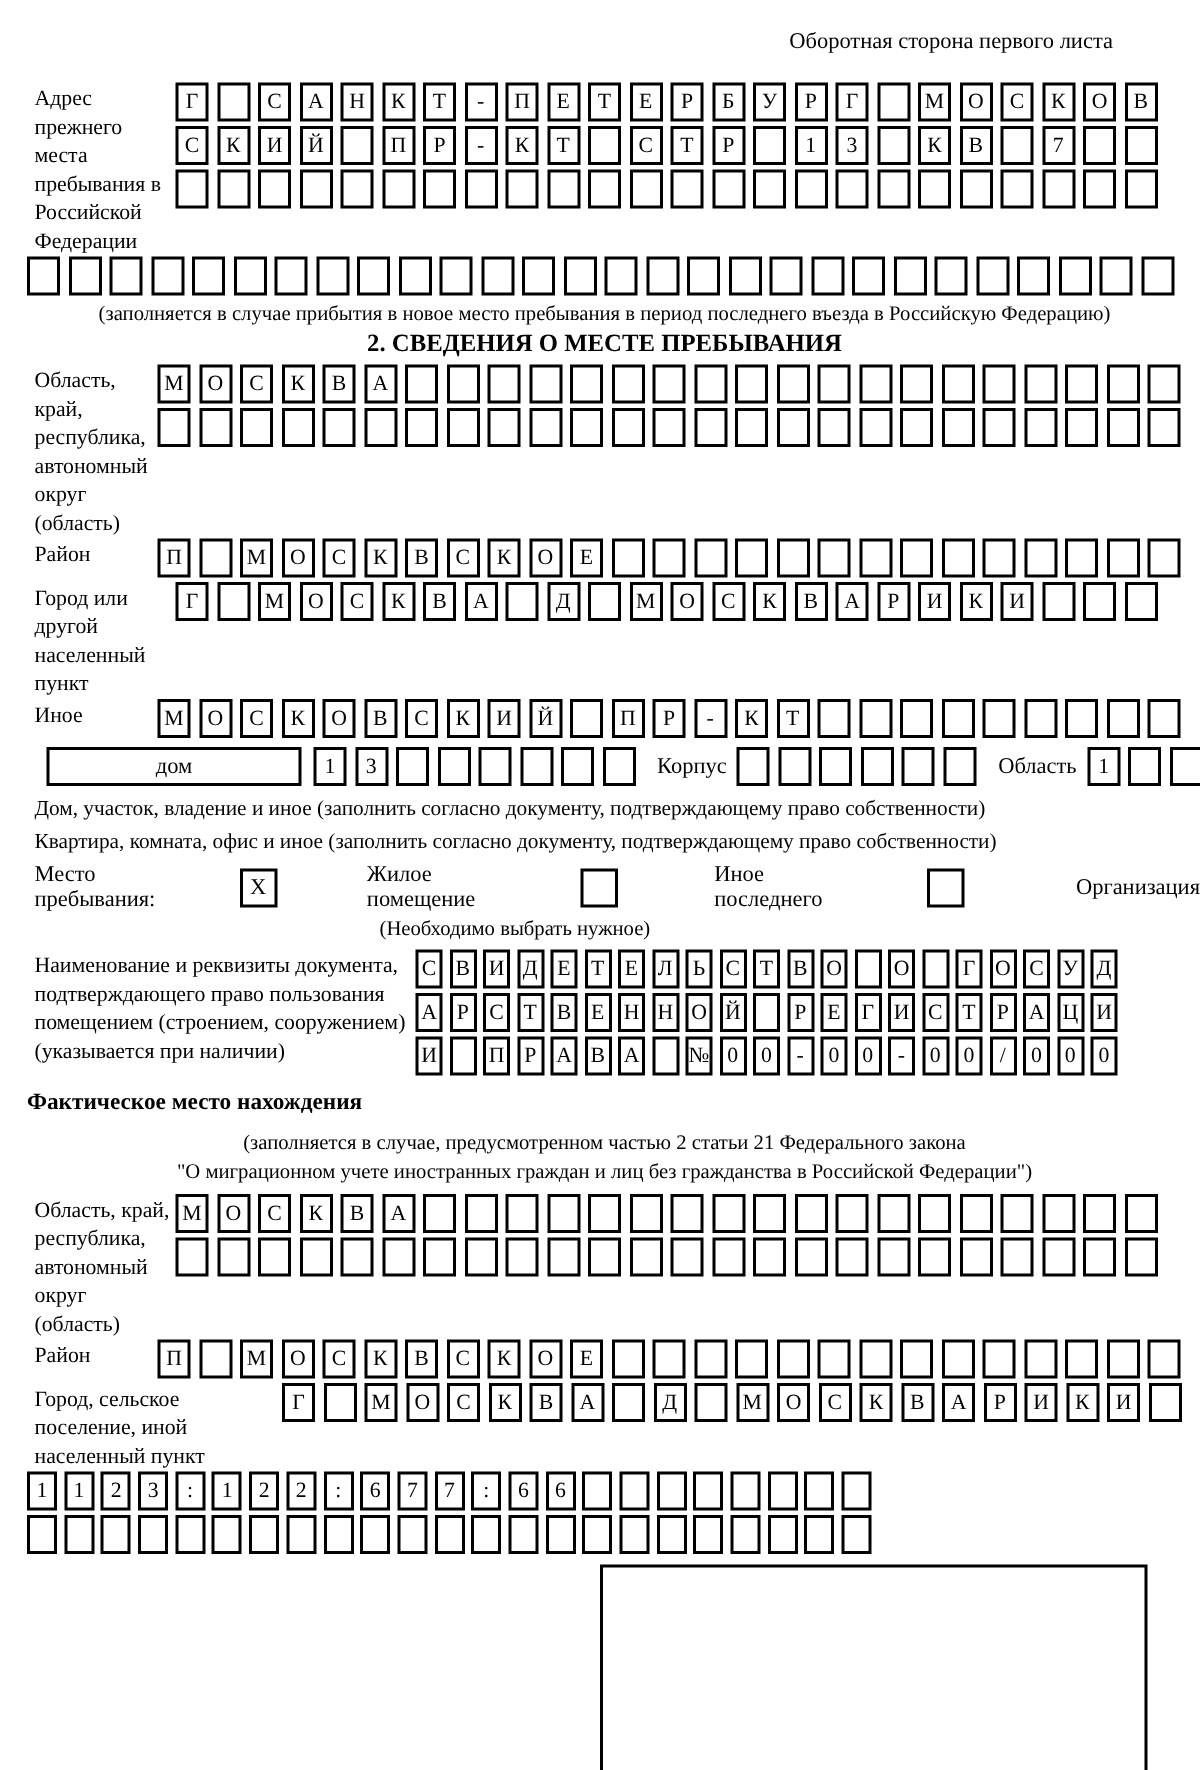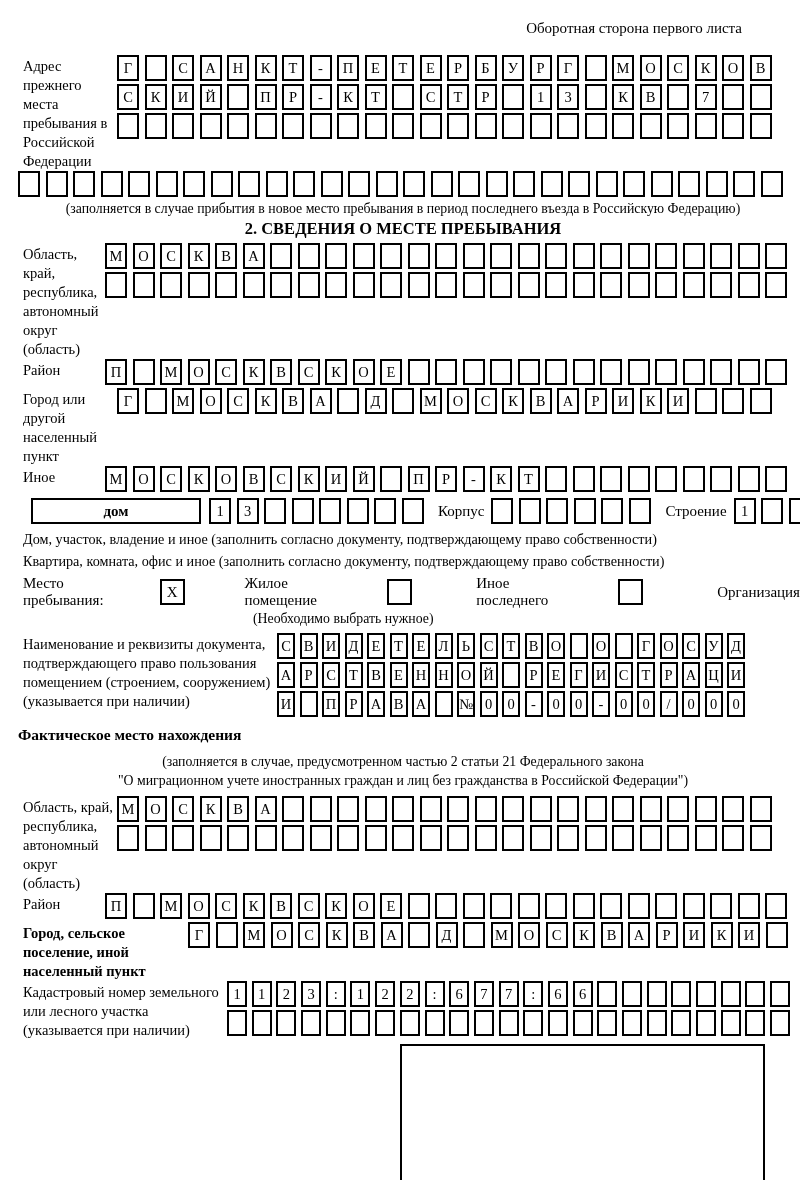--- a/index.html
+++ b/index.html
@@ -2,21 +2,21 @@
 <html><head>
 <meta charset="utf-8">
 <style>
   html,body{margin:0;padding:0;background:#fff;}
   body{width:800px;height:1180px;overflow:hidden;color:#000;
        font-family:"Liberation Serif","DejaVu Serif",serif;}
   .page{padding:20px 0 0 18px;position:relative;width:782px;}
   .top-title{text-align:right;padding-right:58px;font-size:15px;margin-bottom:18px;}
   .frow{display:flex;align-items:flex-start;}
   .flabel{font-size:14.5px;line-height:19px;flex:none;padding-top:2px;padding-left:5px;box-sizing:border-box;}
-  .w99{width:99px;} .w87{width:87px;} .w259{width:259px;} .w168{width:170px;font-weight:bold;} .w209{width:209px;}
+  .w99{width:99px;} .w87{width:87px;} .w259{width:259px;} .w168{width:170px;} .w209{width:209px;}
   .cellrow{white-space:nowrap;height:26px;margin-bottom:3px;line-height:0;}
   .cell{display:inline-block;box-sizing:border-box;width:22px;height:26px;border:2px solid #000;
         margin-right:5.5px;text-align:center;font-size:14.5px;line-height:22px;vertical-align:top;}
   .cells-narrow .cell{width:18px;margin-right:4.5px;}
   .cells-mid .cell{width:20px;margin-right:4.7px;}
   .note{font-size:13.8px;line-height:17px;}
   .center{text-align:center;width:770px;}
   .h2{font-weight:bold;font-size:16.5px;text-align:center;width:770px;margin:2px 0 4px;}
   .h3{font-weight:bold;font-size:15.5px;width:770px;margin:6px 0 8px;}
   .wordbox{box-sizing:border-box;height:26px;border:2px solid #000;display:inline-flex;
@@ -73,21 +73,21 @@
   <div class="frow">
     <div class="flabel w87">Иное</div>
     <div class="cellrow"><span class="cell">М</span><span class="cell">О</span><span class="cell">С</span><span class="cell">К</span><span class="cell">О</span><span class="cell">В</span><span class="cell">С</span><span class="cell">К</span><span class="cell">И</span><span class="cell">Й</span><span class="cell"></span><span class="cell">П</span><span class="cell">Р</span><span class="cell">-</span><span class="cell">К</span><span class="cell">Т</span><span class="cell"></span><span class="cell"></span><span class="cell"></span><span class="cell"></span><span class="cell"></span><span class="cell"></span><span class="cell"></span><span class="cell"></span><span class="cell"></span></div>
   </div>
 
   <div class="house-row">
     <div class="wordbox w168">дом</div>
     <div class="cellrow" style="margin-left:8px;"><span class="cell">1</span><span class="cell">3</span><span class="cell"></span><span class="cell"></span><span class="cell"></span><span class="cell"></span><span class="cell"></span><span class="cell"></span></div>
     <div class="inline-label">Корпус</div>
     <div class="cellrow"><span class="cell"></span><span class="cell"></span><span class="cell"></span><span class="cell"></span><span class="cell"></span><span class="cell"></span></div>
-    <div class="inline-label">Строение</div>
+    <div class="inline-label">Область</div>
     <div class="cellrow"><span class="cell">1</span><span class="cell"></span><span class="cell"></span></div>
   </div>
   <div class="smallnote">Дом, участок, владение и иное (заполнить согласно документу, подтверждающему право собственности)</div>
 
   <div class="smallnote">Квартира, комната, офис и иное (заполнить согласно документу, подтверждающему право собственности)</div>
 
   <div class="stay-row">
     <span>Место пребывания:</span>
     <span class="checkbox" style="margin-left:8px;">X</span>
     <span style="margin-left:12px;">Жилое помещение</span>
@@ -123,21 +123,20 @@
     <div class="flabel w87">Район</div>
     <div class="cellrow"><span class="cell">П</span><span class="cell"></span><span class="cell">М</span><span class="cell">О</span><span class="cell">С</span><span class="cell">К</span><span class="cell">В</span><span class="cell">С</span><span class="cell">К</span><span class="cell">О</span><span class="cell">Е</span><span class="cell"></span><span class="cell"></span><span class="cell"></span><span class="cell"></span><span class="cell"></span><span class="cell"></span><span class="cell"></span><span class="cell"></span><span class="cell"></span><span class="cell"></span><span class="cell"></span><span class="cell"></span><span class="cell"></span><span class="cell"></span></div>
   </div>
 
   <div class="frow">
     <div class="flabel w168">Город, сельское поселение, иной населенный пункт</div>
     <div class="cellrow"><span class="cell">Г</span><span class="cell"></span><span class="cell">М</span><span class="cell">О</span><span class="cell">С</span><span class="cell">К</span><span class="cell">В</span><span class="cell">А</span><span class="cell"></span><span class="cell">Д</span><span class="cell"></span><span class="cell">М</span><span class="cell">О</span><span class="cell">С</span><span class="cell">К</span><span class="cell">В</span><span class="cell">А</span><span class="cell">Р</span><span class="cell">И</span><span class="cell">К</span><span class="cell">И</span><span class="cell"></span></div>
   </div>
 
   <div class="frow">
-    <div class="flabel w209">Кадастровый номер земельного или лесного участка (указывается при наличии)</div>
     <div class="cells-mid">
       <div class="cellrow"><span class="cell">1</span><span class="cell">1</span><span class="cell">2</span><span class="cell">3</span><span class="cell">:</span><span class="cell">1</span><span class="cell">2</span><span class="cell">2</span><span class="cell">:</span><span class="cell">6</span><span class="cell">7</span><span class="cell">7</span><span class="cell">:</span><span class="cell">6</span><span class="cell">6</span><span class="cell"></span><span class="cell"></span><span class="cell"></span><span class="cell"></span><span class="cell"></span><span class="cell"></span><span class="cell"></span><span class="cell"></span></div>
       <div class="cellrow"><span class="cell"></span><span class="cell"></span><span class="cell"></span><span class="cell"></span><span class="cell"></span><span class="cell"></span><span class="cell"></span><span class="cell"></span><span class="cell"></span><span class="cell"></span><span class="cell"></span><span class="cell"></span><span class="cell"></span><span class="cell"></span><span class="cell"></span><span class="cell"></span><span class="cell"></span><span class="cell"></span><span class="cell"></span><span class="cell"></span><span class="cell"></span><span class="cell"></span><span class="cell"></span></div>
     </div>
   </div>
 
   <div class="stamp-box"></div>
 
 </div>
 

